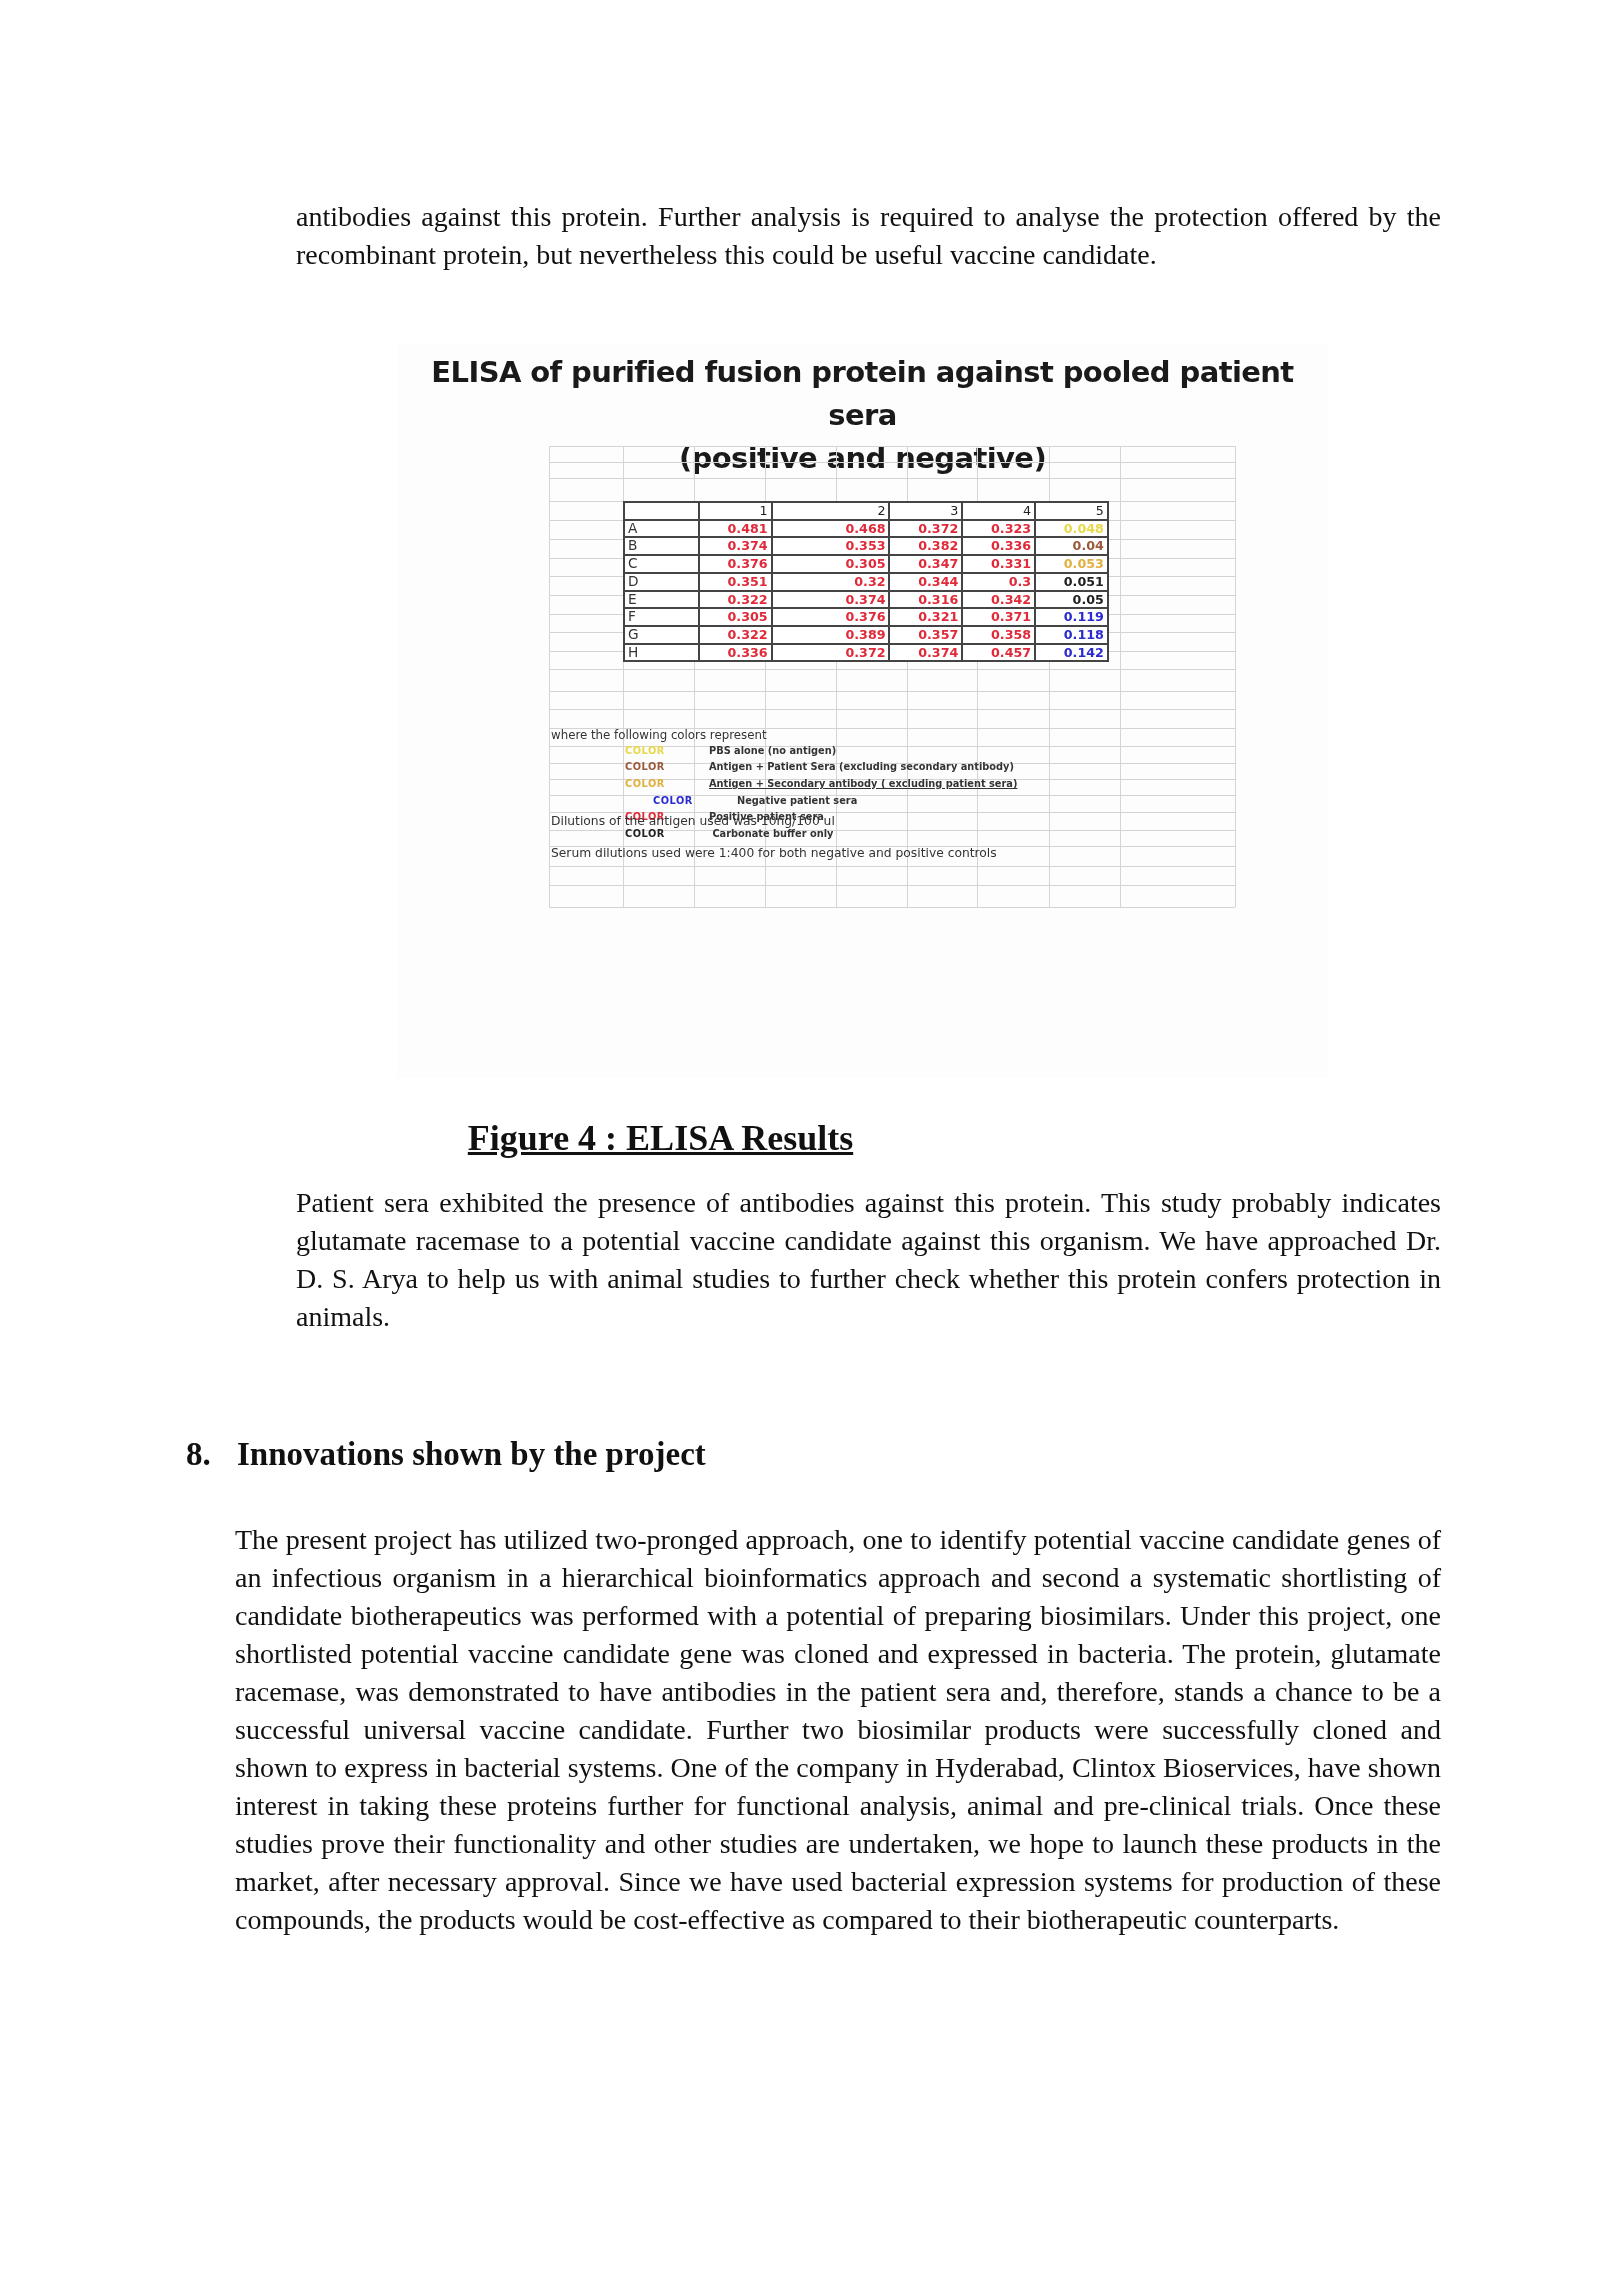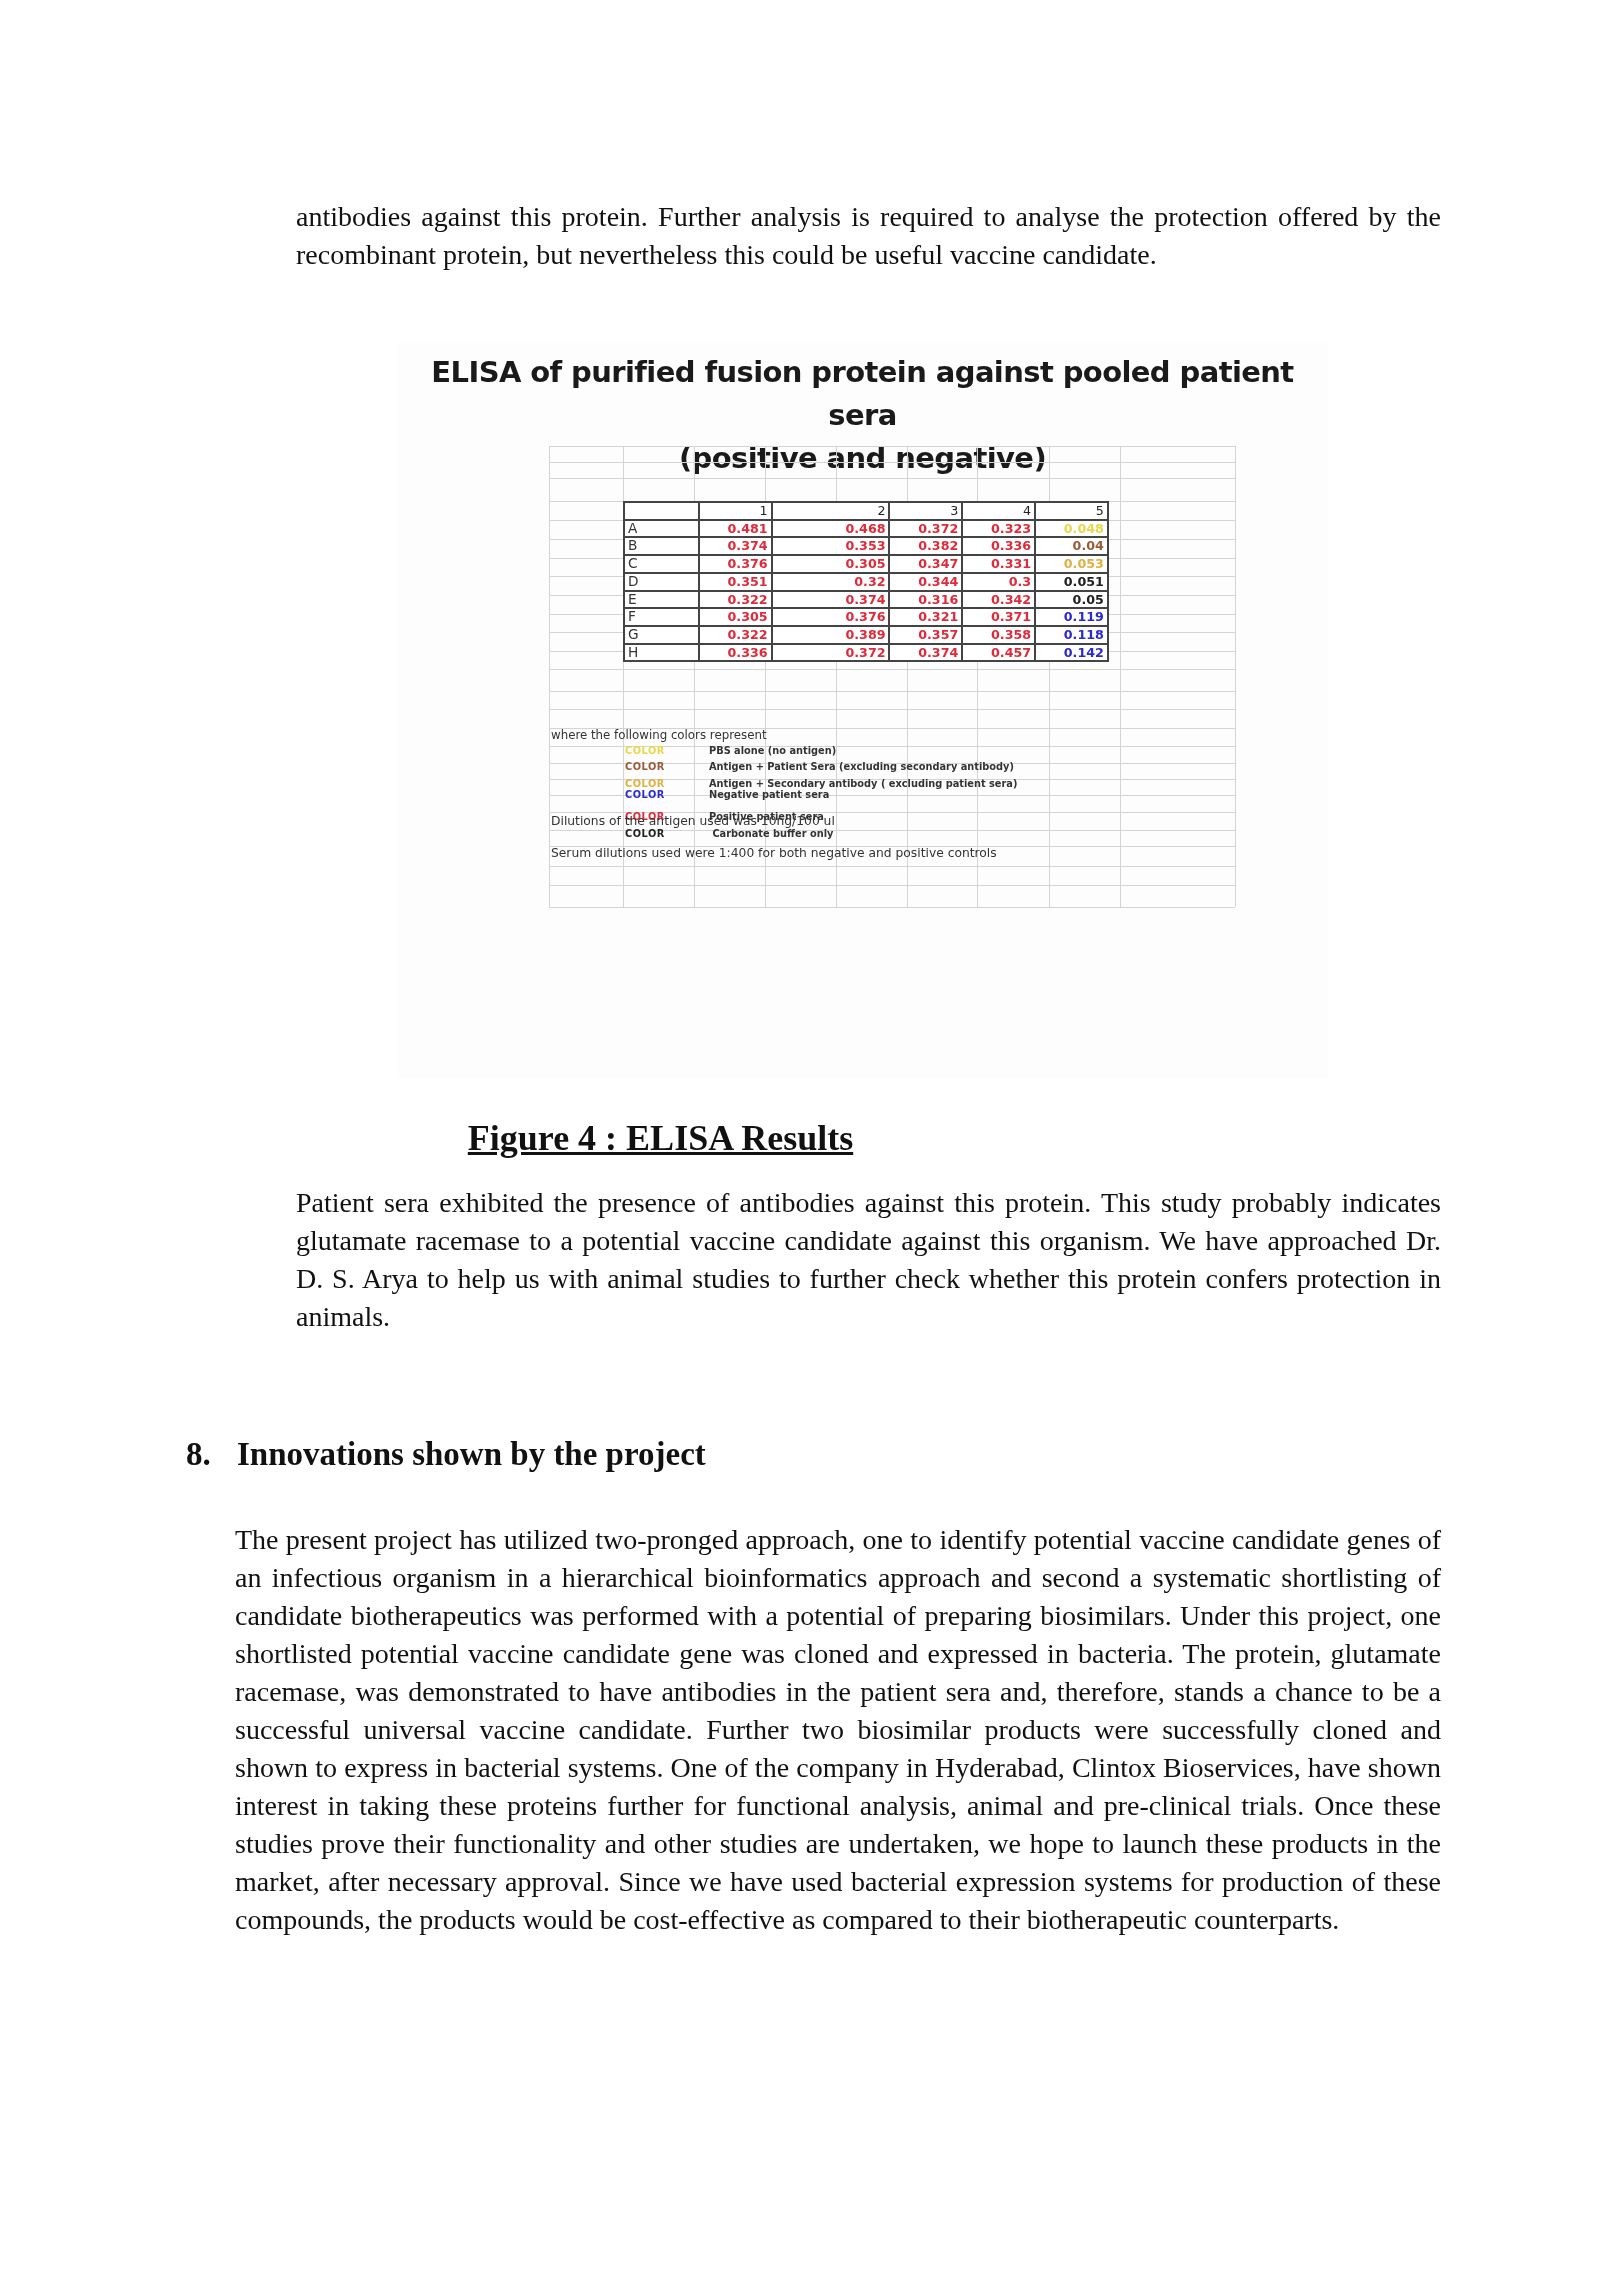--- a/index.html
+++ b/index.html
@@ -157,22 +157,22 @@
             <td class="val" style="color: rgb(224, 42, 58);">0.457</td>
             <td class="val" style="color: rgb(42, 42, 208);">0.142</td>
           </tr>
         </tbody>
     </table>
 
     <div class="legend" id="legend">
       <div class="legend-intro">where the following colors represent</div>
     <div class="legend-row" style="top: 16.7px;"><span class="swatch" style="color: rgb(232, 216, 74);">COLOR</span><span>PBS alone (no antigen)</span></div>
         <div class="legend-row" style="top: 33px;"><span class="swatch" style="color: rgb(154, 90, 58);">COLOR</span><span>Antigen + Patient Sera (excluding  secondary antibody)</span></div>
-        <div class="legend-row" style="top: 50px;"><span class="swatch" style="color: rgb(224, 176, 64);">COLOR</span><span>Antigen + Secondary antibody ( excluding patient sera)</span></div>
-        <div class="legend-row" style="top: 61px;"><span class="swatch" style="color: rgb(42, 42, 208);">COLOR</span><span>Negative patient sera</span></div>
+        <div class="legend-row" style="top: 50px; text-decoration: underline;"><span class="swatch" style="color: rgb(224, 176, 64);">COLOR</span><span>Antigen + Secondary antibody ( excluding patient sera)</span></div>
+        <div class="legend-row" style="top: 67px; margin-left: 28px;"><span class="swatch" style="color: rgb(42, 42, 208);">COLOR</span><span>Negative patient sera</span></div>
         <div class="legend-row" style="top: 83px;"><span class="swatch" style="color: rgb(224, 42, 58);">COLOR</span><span>Positive patient sera</span></div>
         <div class="legend-row" style="top: 100px;"><span class="swatch" style="color: rgb(34, 34, 34);">COLOR</span><span> Carbonate buffer only</span></div>
       </div>
 
     <div class="note" style="top:368px">Dilutions of the antigen used was 10ng/100 ul</div>
     <div class="note" style="top:400px">Serum dilutions used were 1:400 for both negative and positive controls</div>
   </div>
 
 </div>
 

